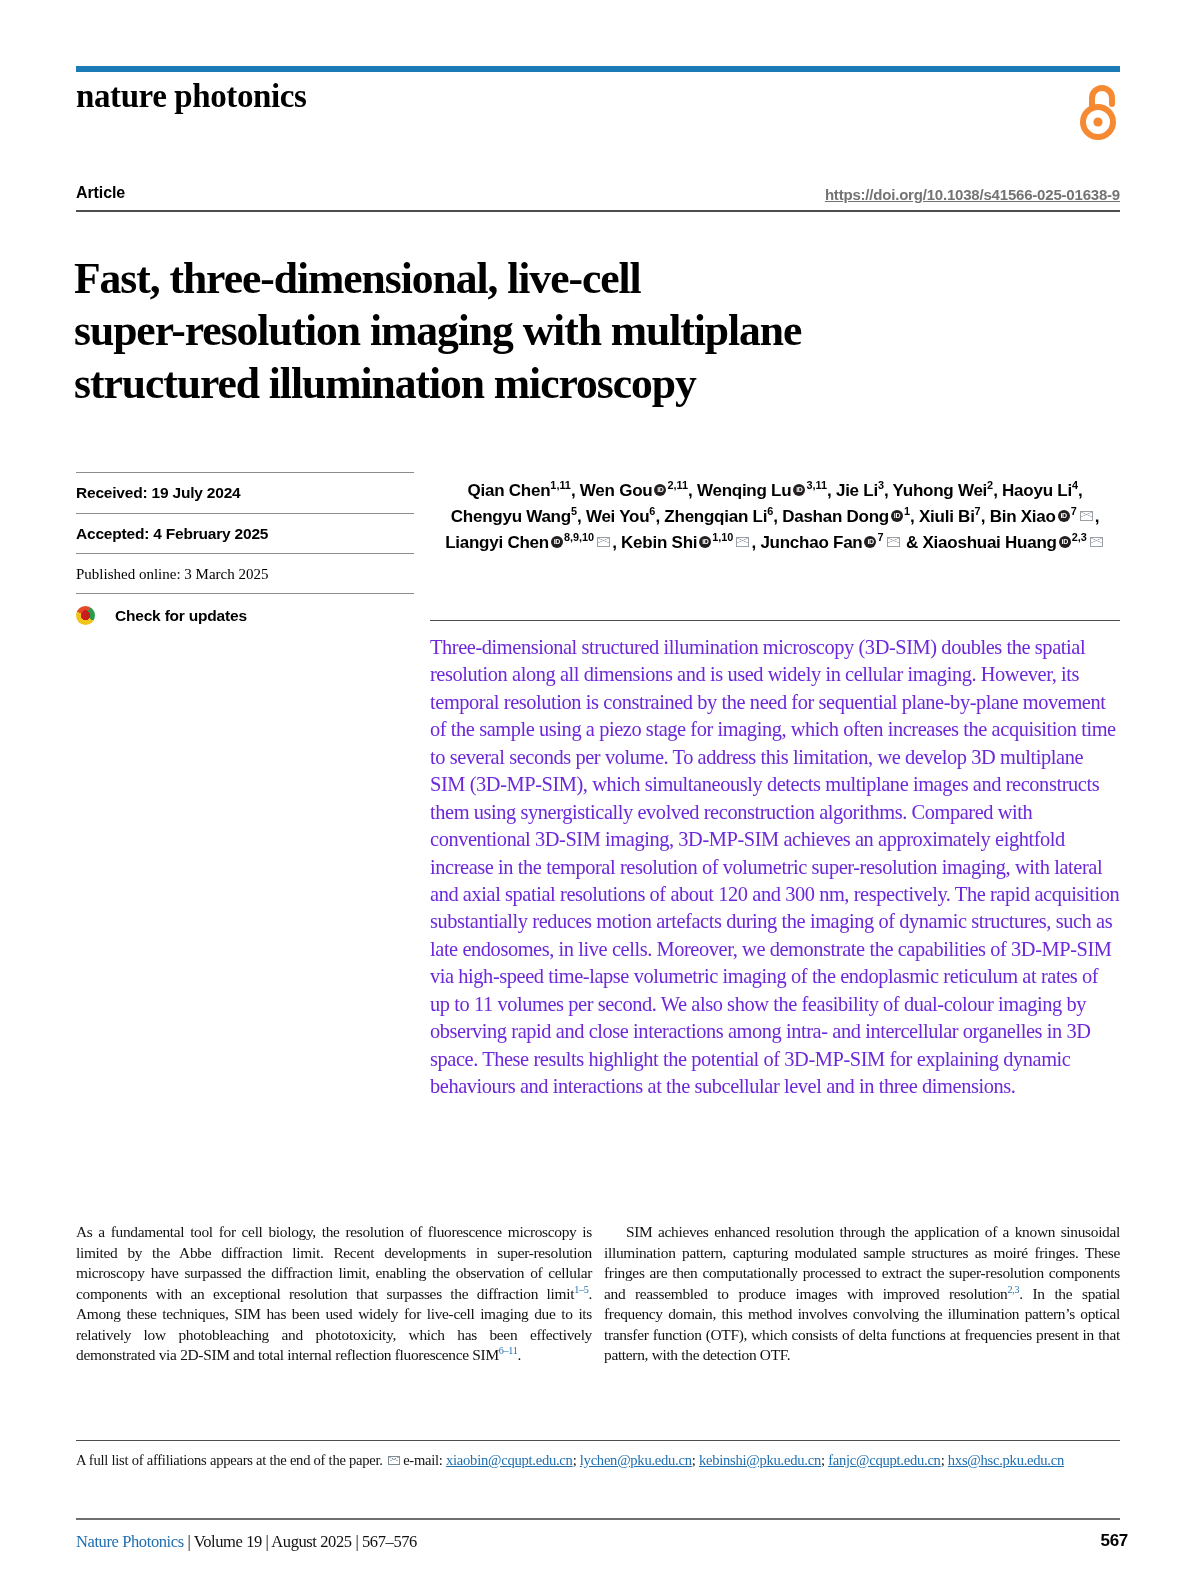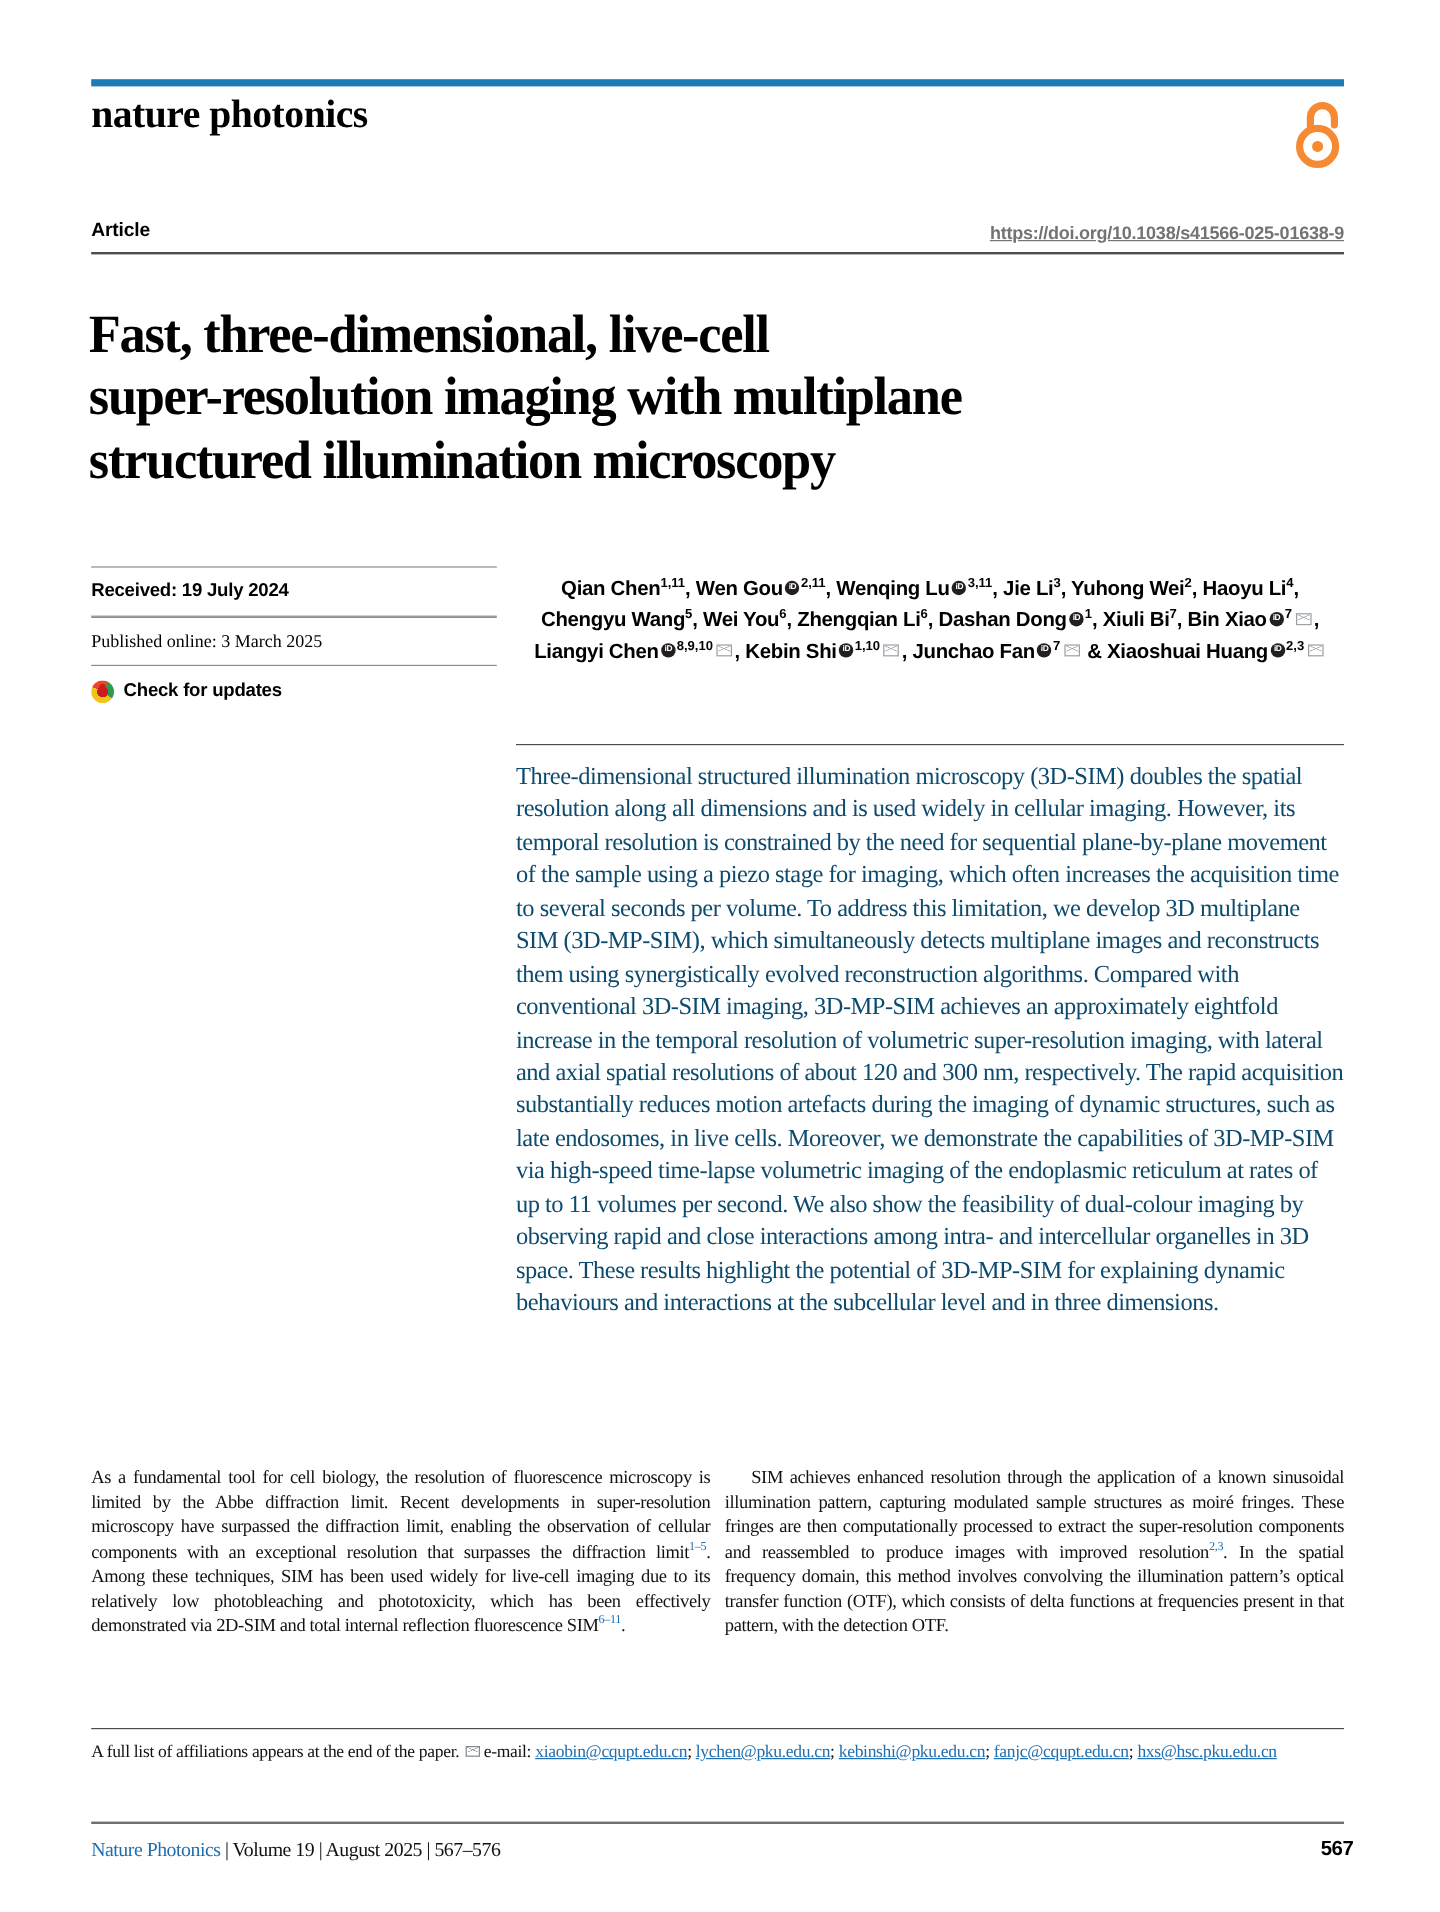--- a/index.html
+++ b/index.html
@@ -106,21 +106,21 @@
   }
   .meta-item.serif {
     font-family: "Liberation Serif", serif;
     font-weight: 400;
     font-size: 15px;
     letter-spacing: 0;
   }
   .check-row {
     display: flex;
     align-items: center;
-    gap: 8px;
+    gap: 20px;
     padding: 12px 0 0 0;
   }
   .check-icon {
     width: 19px; height: 19px;
     flex: 0 0 19px;
     border-radius: 50%;
     background:
       radial-gradient(circle at 50% 50%, #c81e1e 0 34%, rgba(0,0,0,0) 35%),
       conic-gradient(from 200deg, #f0c419 0deg 95deg, #e8472a 95deg 190deg, #2d9b4e 190deg 285deg, #f0c419 285deg 360deg);
     position: relative;
@@ -210,21 +210,21 @@
   }
   .abstract {
     position: absolute;
     left: 430px; top: 634px;
     width: 690px;
     font-family: "Liberation Serif", serif;
     font-size: 20.4px;
     line-height: 1.345;
     letter-spacing: -0.42px;
     text-align: left;
-    color: #0c4a6e;
+    color: #6d28d9;
   }
 
   
   .body-col {
     position: absolute;
     top: 1222px;
     width: 516px;
     font-family: "Liberation Serif", serif;
     font-size: 15.4px;
     line-height: 1.335;
@@ -329,20 +329,21 @@
   <h1 class="title">
     <span class="line">Fast, three-dimensional, live-cell</span>
     <span class="line">super-resolution imaging with multiplane</span>
     <span class="line">structured illumination microscopy</span>
   </h1>
 
   <div class="meta-col">
     <div class="meta-rule"></div>
     <div class="meta-item">Received: 19 July 2024</div>
     <div class="meta-rule"></div>
+    <div class="meta-item">Accepted: 4 February 2025</div>
     <div class="meta-rule"></div>
     <div class="meta-item serif">Published online: 3 March 2025</div>
     <div class="meta-rule"></div>
     <div class="check-row">
       <span class="check-icon"></span>
       <span class="check-label">Check for updates</span>
     </div>
   </div>
 
   <div class="authors"><span><span>Qian Chen</span><sup>1,11</sup></span><span>, </span><span><span>Wen Gou</span><span class="orcid"></span><sup>2,11</sup></span><span>, </span><span><span>Wenqing Lu</span><span class="orcid"></span><sup>3,11</sup></span><span>, </span><span><span>Jie Li</span><sup>3</sup></span><span>, </span><span><span>Yuhong Wei</span><sup>2</sup></span><span>, </span><span><span>Haoyu Li</span><sup>4</sup></span><span>, </span><span><span>Chengyu Wang</span><sup>5</sup></span><span>, </span><span><span>Wei You</span><sup>6</sup></span><span>, </span><span><span>Zhengqian Li</span><sup>6</sup></span><span>, </span><span><span>Dashan Dong</span><span class="orcid"></span><sup>1</sup></span><span>, </span><span><span>Xiuli Bi</span><sup>7</sup></span><span>, </span><span><span>Bin Xiao</span><span class="orcid"></span><sup>7</sup><span class="envelope"></span></span><span>, </span><span><span>Liangyi Chen</span><span class="orcid"></span><sup>8,9,10</sup><span class="envelope"></span></span><span>, </span><span><span>Kebin Shi</span><span class="orcid"></span><sup>1,10</sup><span class="envelope"></span></span><span>, </span><span><span>Junchao Fan</span><span class="orcid"></span><sup>7</sup><span class="envelope"></span></span><span> &amp; </span><span><span>Xiaoshuai Huang</span><span class="orcid"></span><sup>2,3</sup><span class="envelope"></span></span></div>

